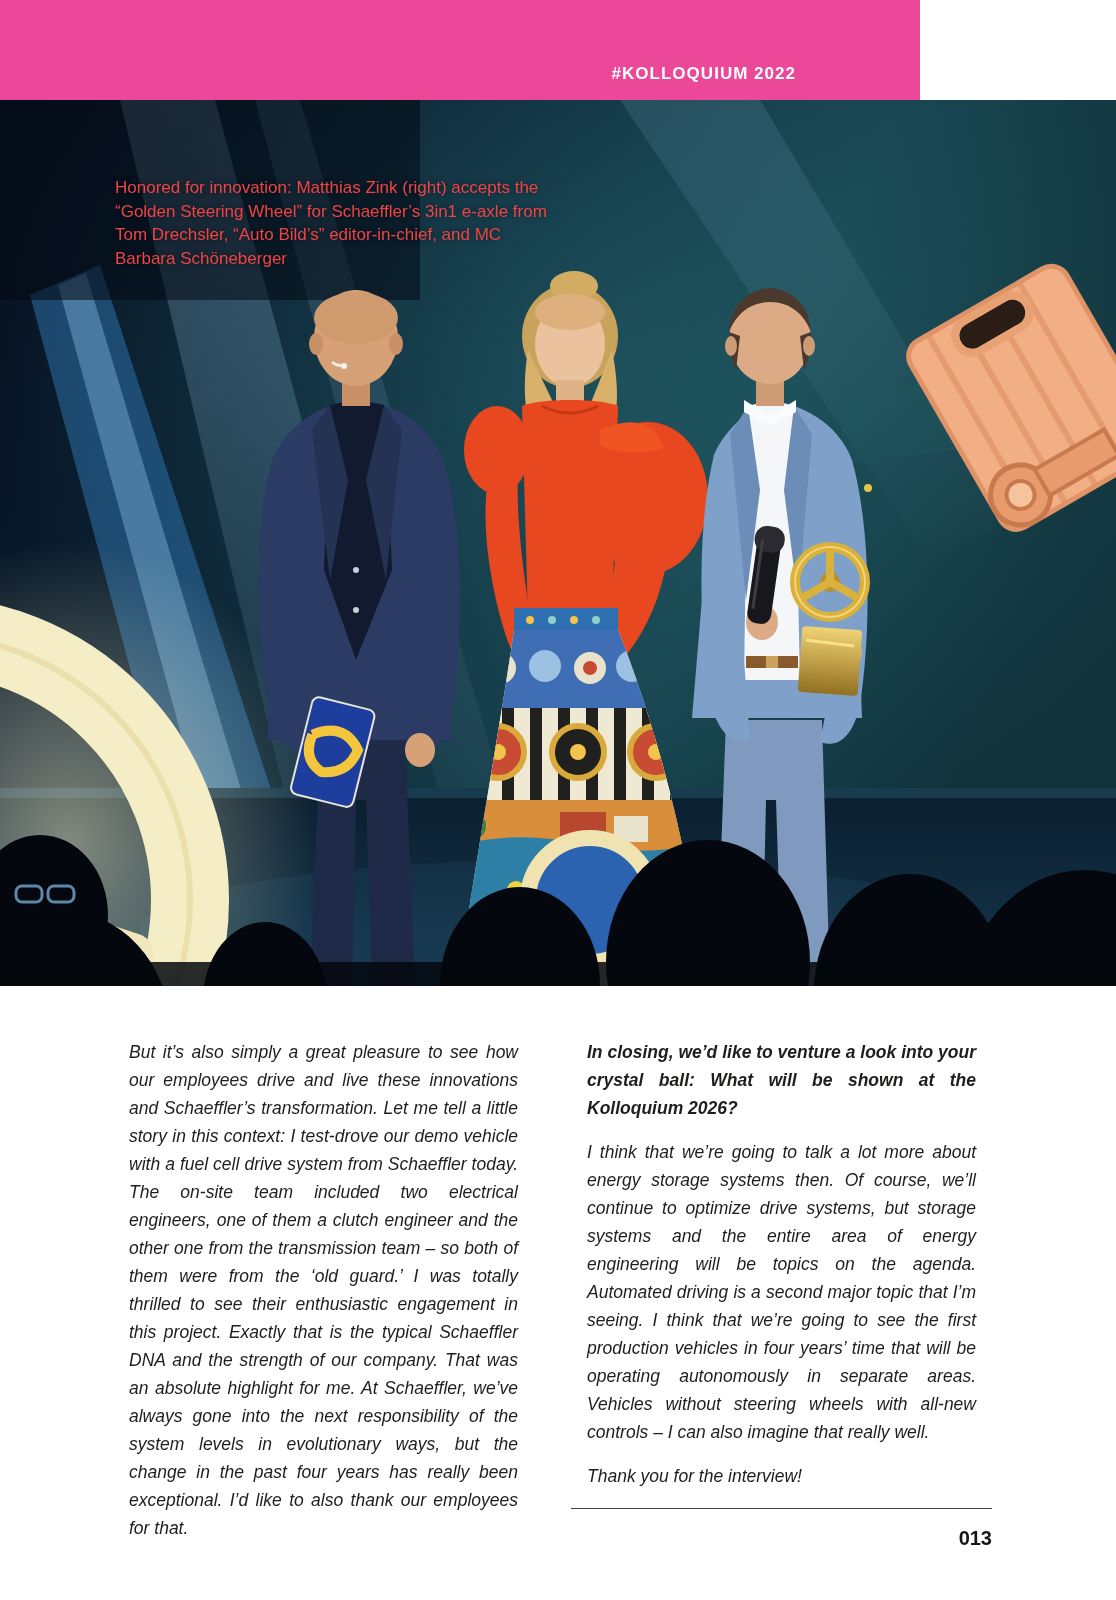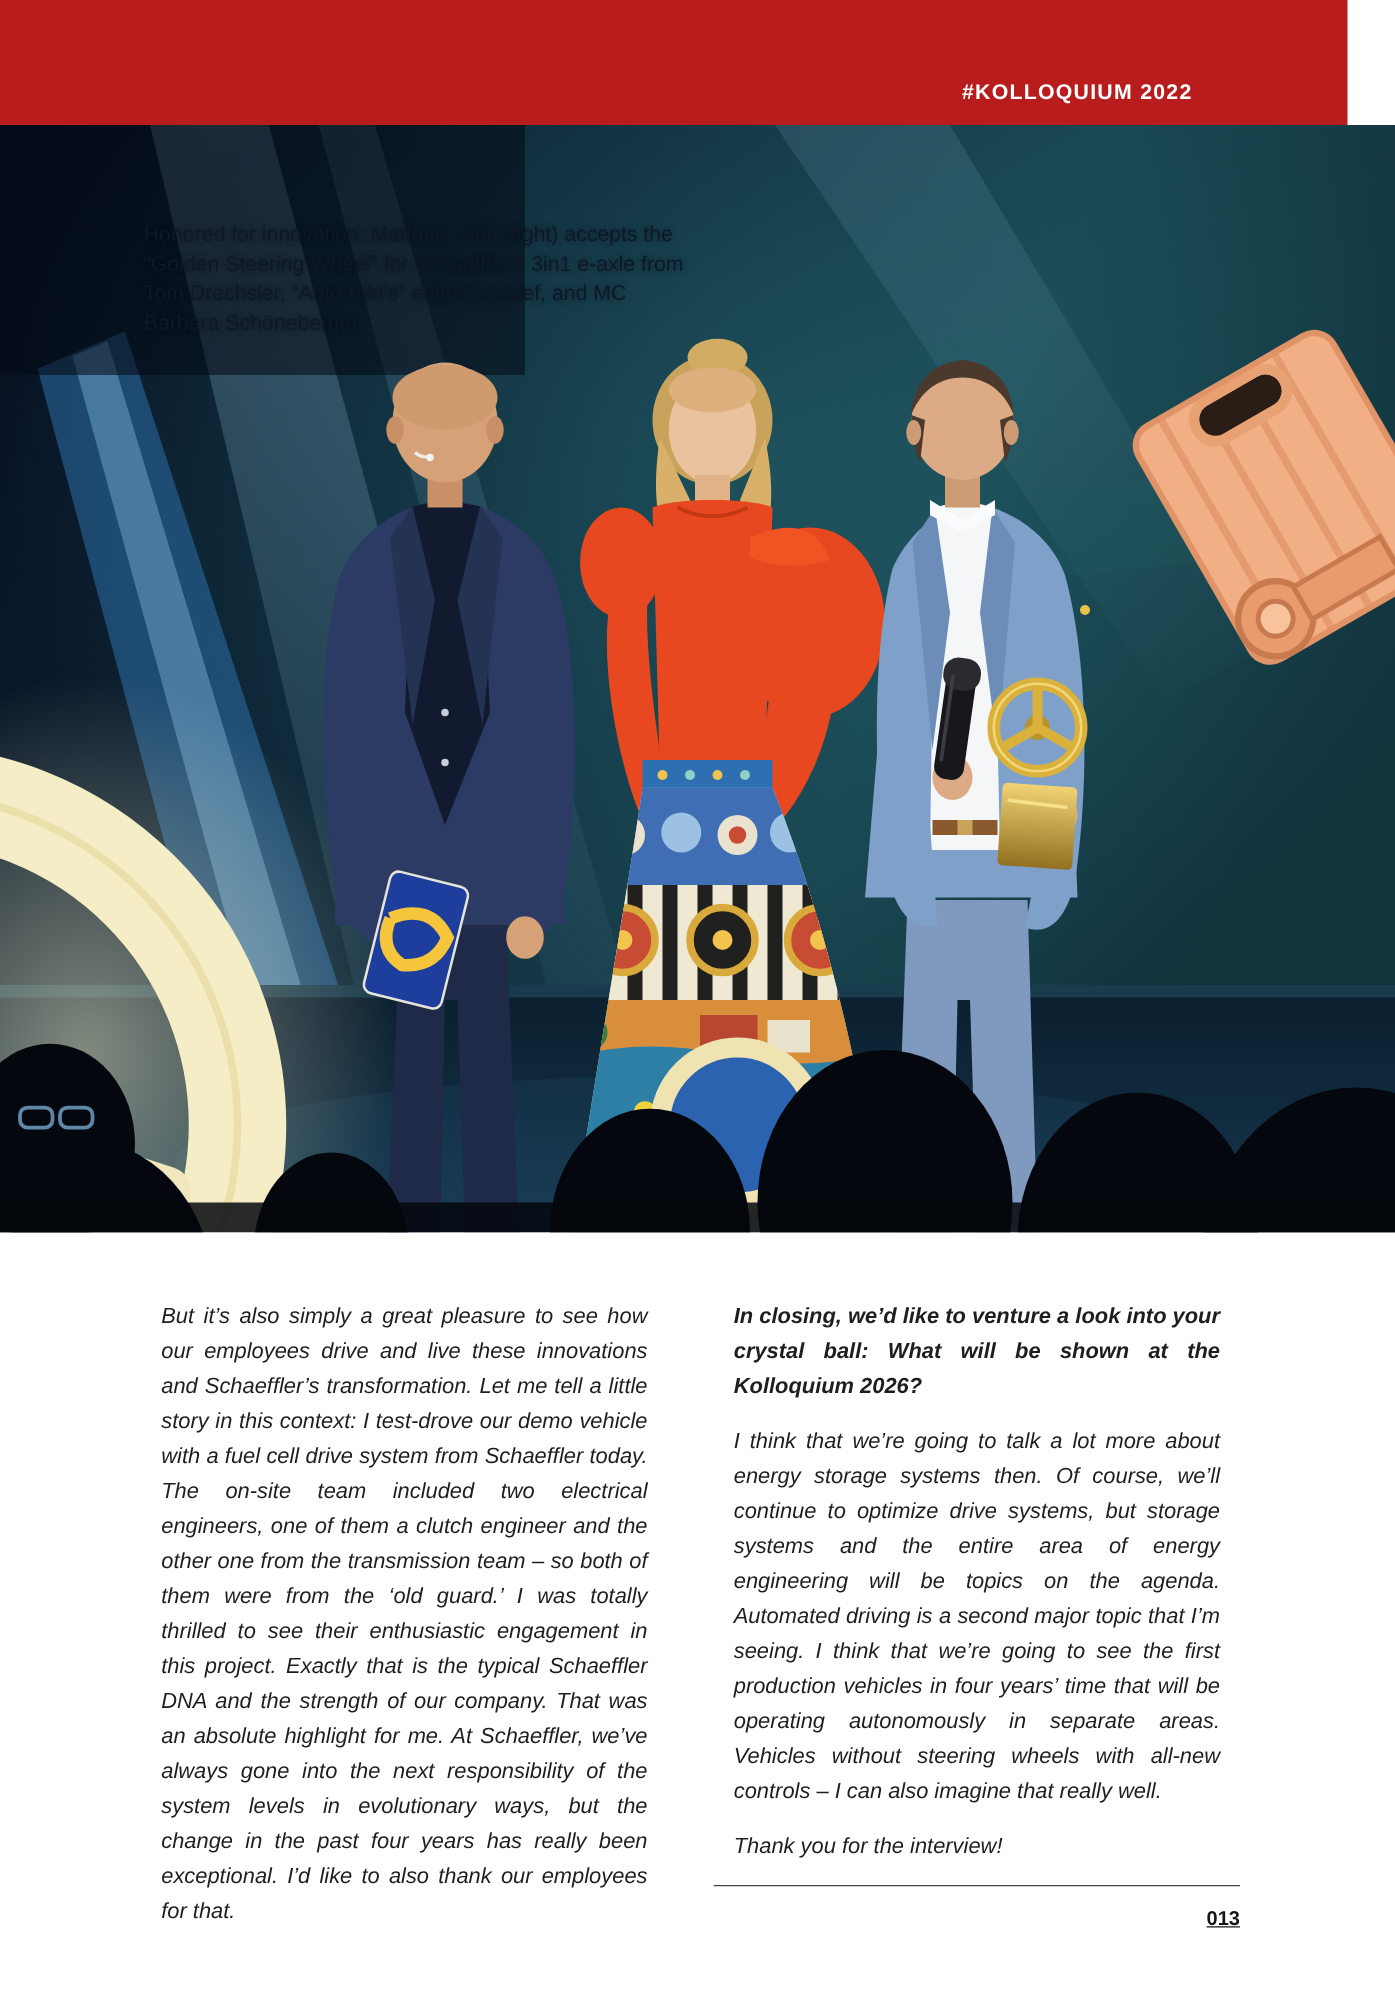--- a/index.html
+++ b/index.html
@@ -5,56 +5,56 @@
   html,body{margin:0;padding:0;background:#ffffff;}
   .page{
     position:relative;
     width:1116px;height:1600px;
     background:#ffffff;
     font-family:"Liberation Sans", sans-serif;
     overflow:hidden;
   }
   
   .header-band{
-    position:absolute;left:0;top:0;width:1078px;height:100px;
-    background:#b91c1c;
+    position:absolute;left:0;top:0;width:920px;height:100px;
+    background:#ec4899;
     display:flex;justify-content:flex-end;align-items:flex-end;
     box-sizing:border-box;padding:0 124px 18px 0;
   }
   .header-label{
     color:#ffffff;font-weight:bold;font-size:17px;line-height:1;
     letter-spacing:0.06em;
   }
   
   .photo{
     position:absolute;left:0;top:100px;width:1116px;height:886px;
     overflow:hidden;
   }
   .photo svg{display:block;}
   .photo-caption{
     position:absolute;left:115px;top:76px;width:440px;
-    color:#0f172a;font-size:17px;line-height:23.5px;font-weight:400;
+    color:#ef4444;font-size:17px;line-height:23.5px;font-weight:400;
     text-shadow:0 0 6px rgba(0,0,0,0.45);
   }
   
   .article{
     position:absolute;left:113px;top:1022px;width:879px;
     display:flex;gap:37px;
     color:#1E1E1C;
   }
   .col{width:421px;font-size:17.5px;line-height:28px;font-style:italic;
        text-align:justify;hyphens:auto;-webkit-hyphens:auto;}
   .col p{margin:16px;}
   .question{font-weight:bold;}
   .closing{font-weight:normal;margin-top:28px;}
   .rule{border:none;border-top:1.5px solid #45453F;margin:18px 0 0 0;width:100%;}
   
   .page-number{
     position:absolute;right:124px;top:1527px;
-    font-size:16px;font-weight:bold;color:#161614;text-decoration:underline;
+    font-size:20px;font-weight:bold;color:#161614;
   }
 </style>
 </head>
 <body>
 
 <div class="page">
 
   <div class="header-band">
     <span class="header-label">#KOLLOQUIUM 2022</span>
   </div>

